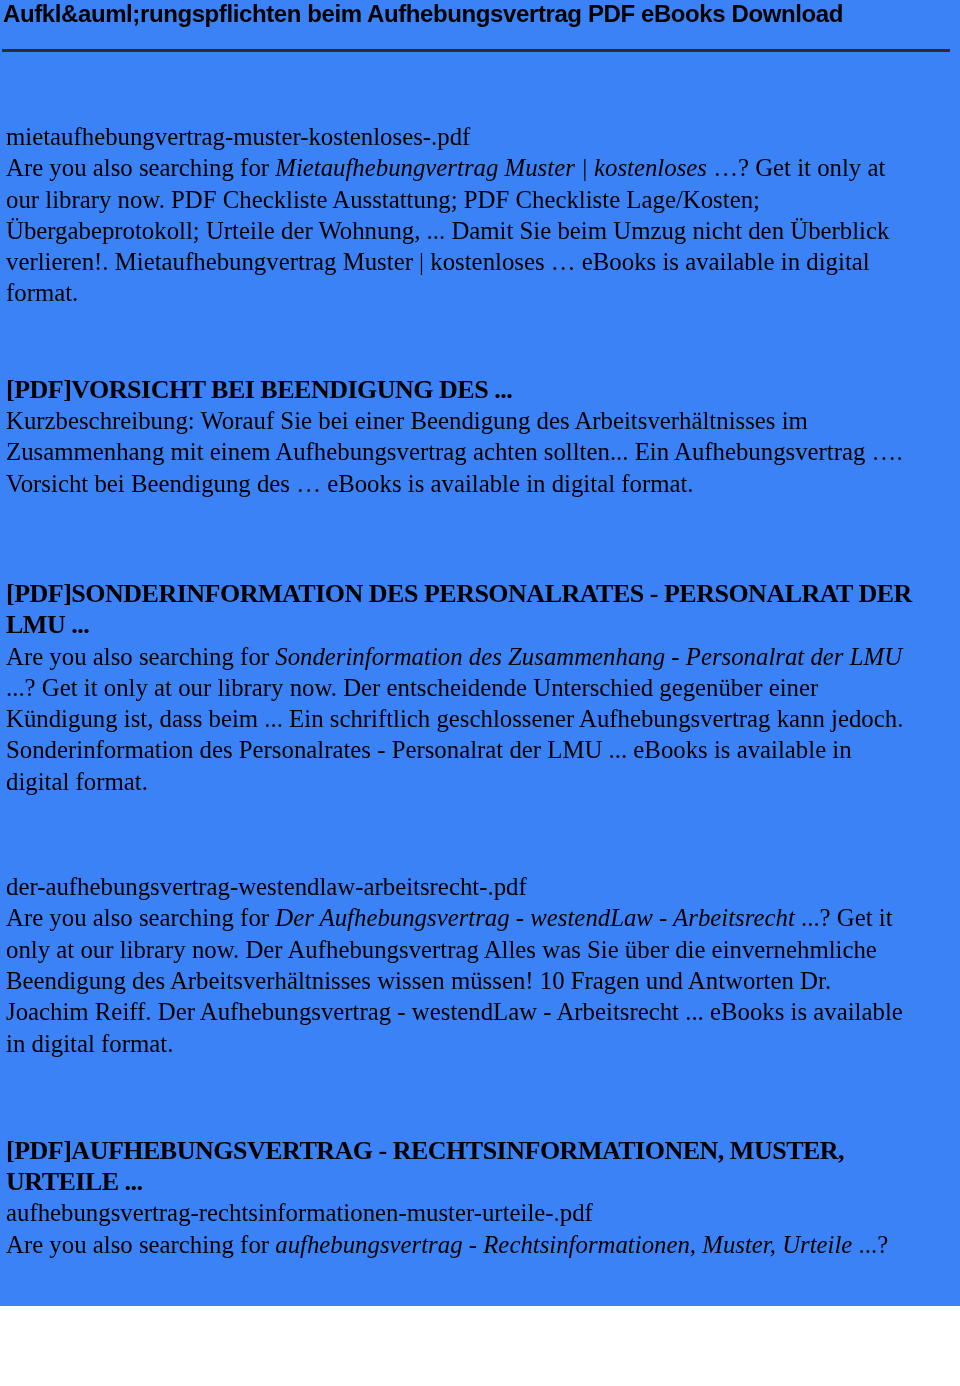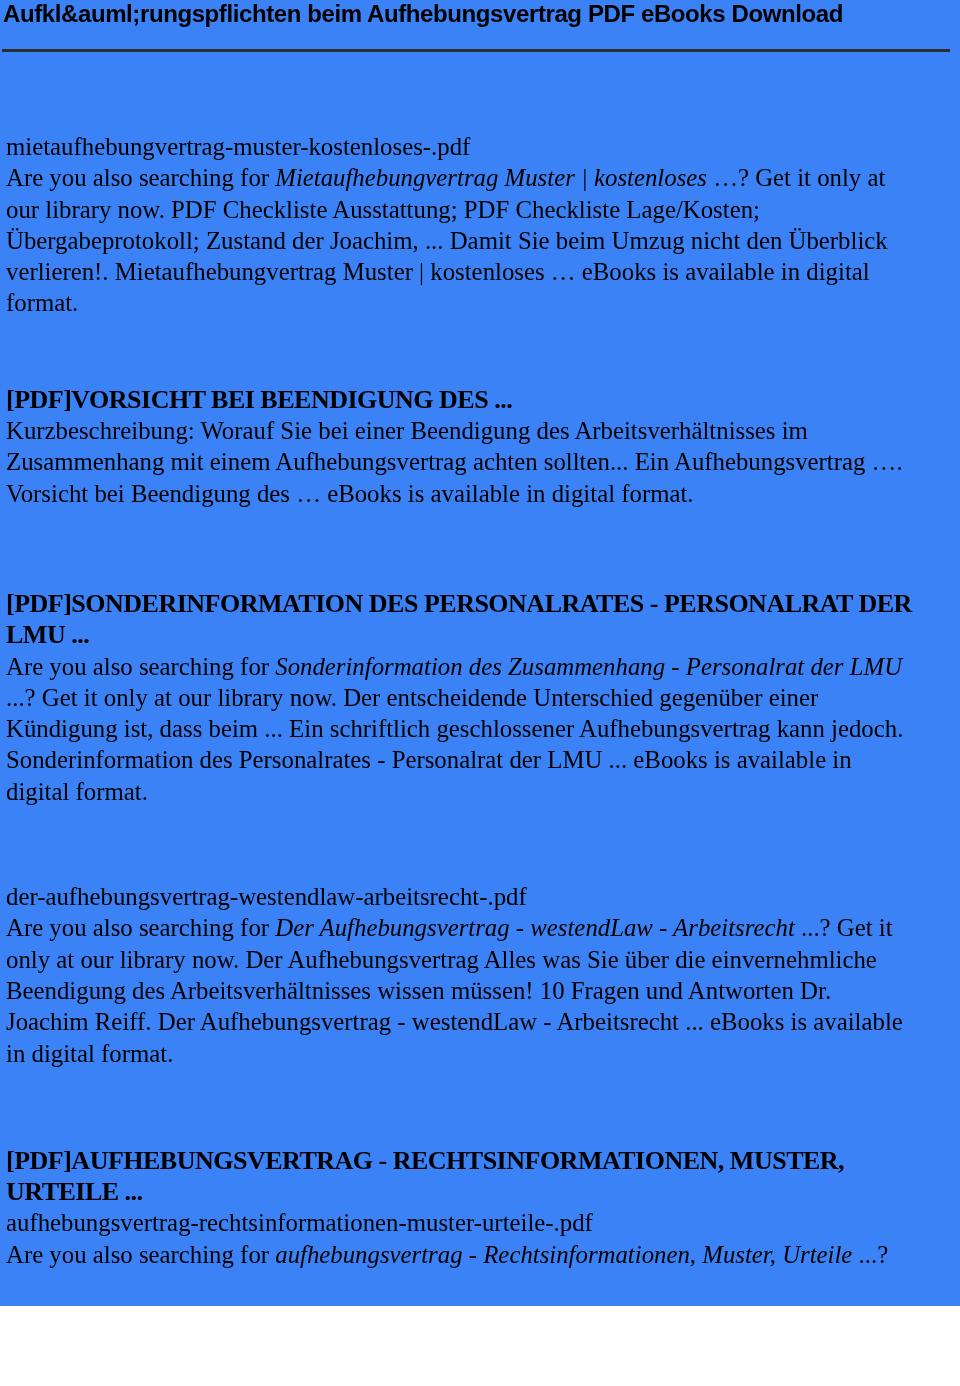--- a/index.html
+++ b/index.html
@@ -26,21 +26,21 @@
   .rule {
     position: absolute;
     top: 49px;
     left: 2px;
     width: 948px;
     height: 3px;
     background: #2d2d2d;
   }
   .sections {
     position: absolute;
-    top: 12px;
+    top: 2px;
     left: 6px;
     width: 950px;
     padding-top: 119px;
   }
   .section { margin: 0; }
   .sections .section:nth-child(2) { margin-top: 65px; }
   .sections .section:nth-child(3) { margin-top: 79px; }
   .sections .section:nth-child(4) { margin-top: 74px; }
   .sections .section:nth-child(5) { margin-top: 76px; }
   .h-line {
@@ -63,21 +63,21 @@
 <body>
 
 <div class="page">
   <div class="doc-title">Aufkl&amp;auml;rungspflichten beim Aufhebungsvertrag PDF eBooks Download</div>
   <div class="rule"></div>
   <div class="sections">
       <div class="section">
         <div class="b-line"><span class="">mietaufhebungvertrag-muster-kostenloses-.pdf</span></div>
         <div class="b-line"><span class="">Are you also searching for </span><span class="it">Mietaufhebungvertrag Muster | kostenloses</span><span class=""> …? Get it only at</span></div>
         <div class="b-line"><span class="">our library now. PDF Checkliste Ausstattung; PDF Checkliste Lage/Kosten;</span></div>
-        <div class="b-line"><span class="">Übergabeprotokoll; Zustand der Joachim, ... Damit Sie beim Umzug nicht den Überblick</span></div>
+        <div class="b-line"><span class="">Übergabeprotokoll; Urteile der Wohnung, ... Damit Sie beim Umzug nicht den Überblick</span></div>
         <div class="b-line"><span class="">verlieren!. Mietaufhebungvertrag Muster | kostenloses … eBooks is available in digital</span></div>
         <div class="b-line"><span class="">format.</span></div>
       </div>
       <div class="section">
         <div class="h-line">[PDF]VORSICHT BEI BEENDIGUNG DES ...</div>
         <div class="b-line"><span class="">Kurzbeschreibung: Worauf Sie bei einer Beendigung des Arbeitsverhältnisses im</span></div>
         <div class="b-line"><span class="">Zusammenhang mit einem Aufhebungsvertrag achten sollten... Ein Aufhebungsvertrag ….</span></div>
         <div class="b-line"><span class="">Vorsicht bei Beendigung des … eBooks is available in digital format.</span></div>
       </div>
       <div class="section">

